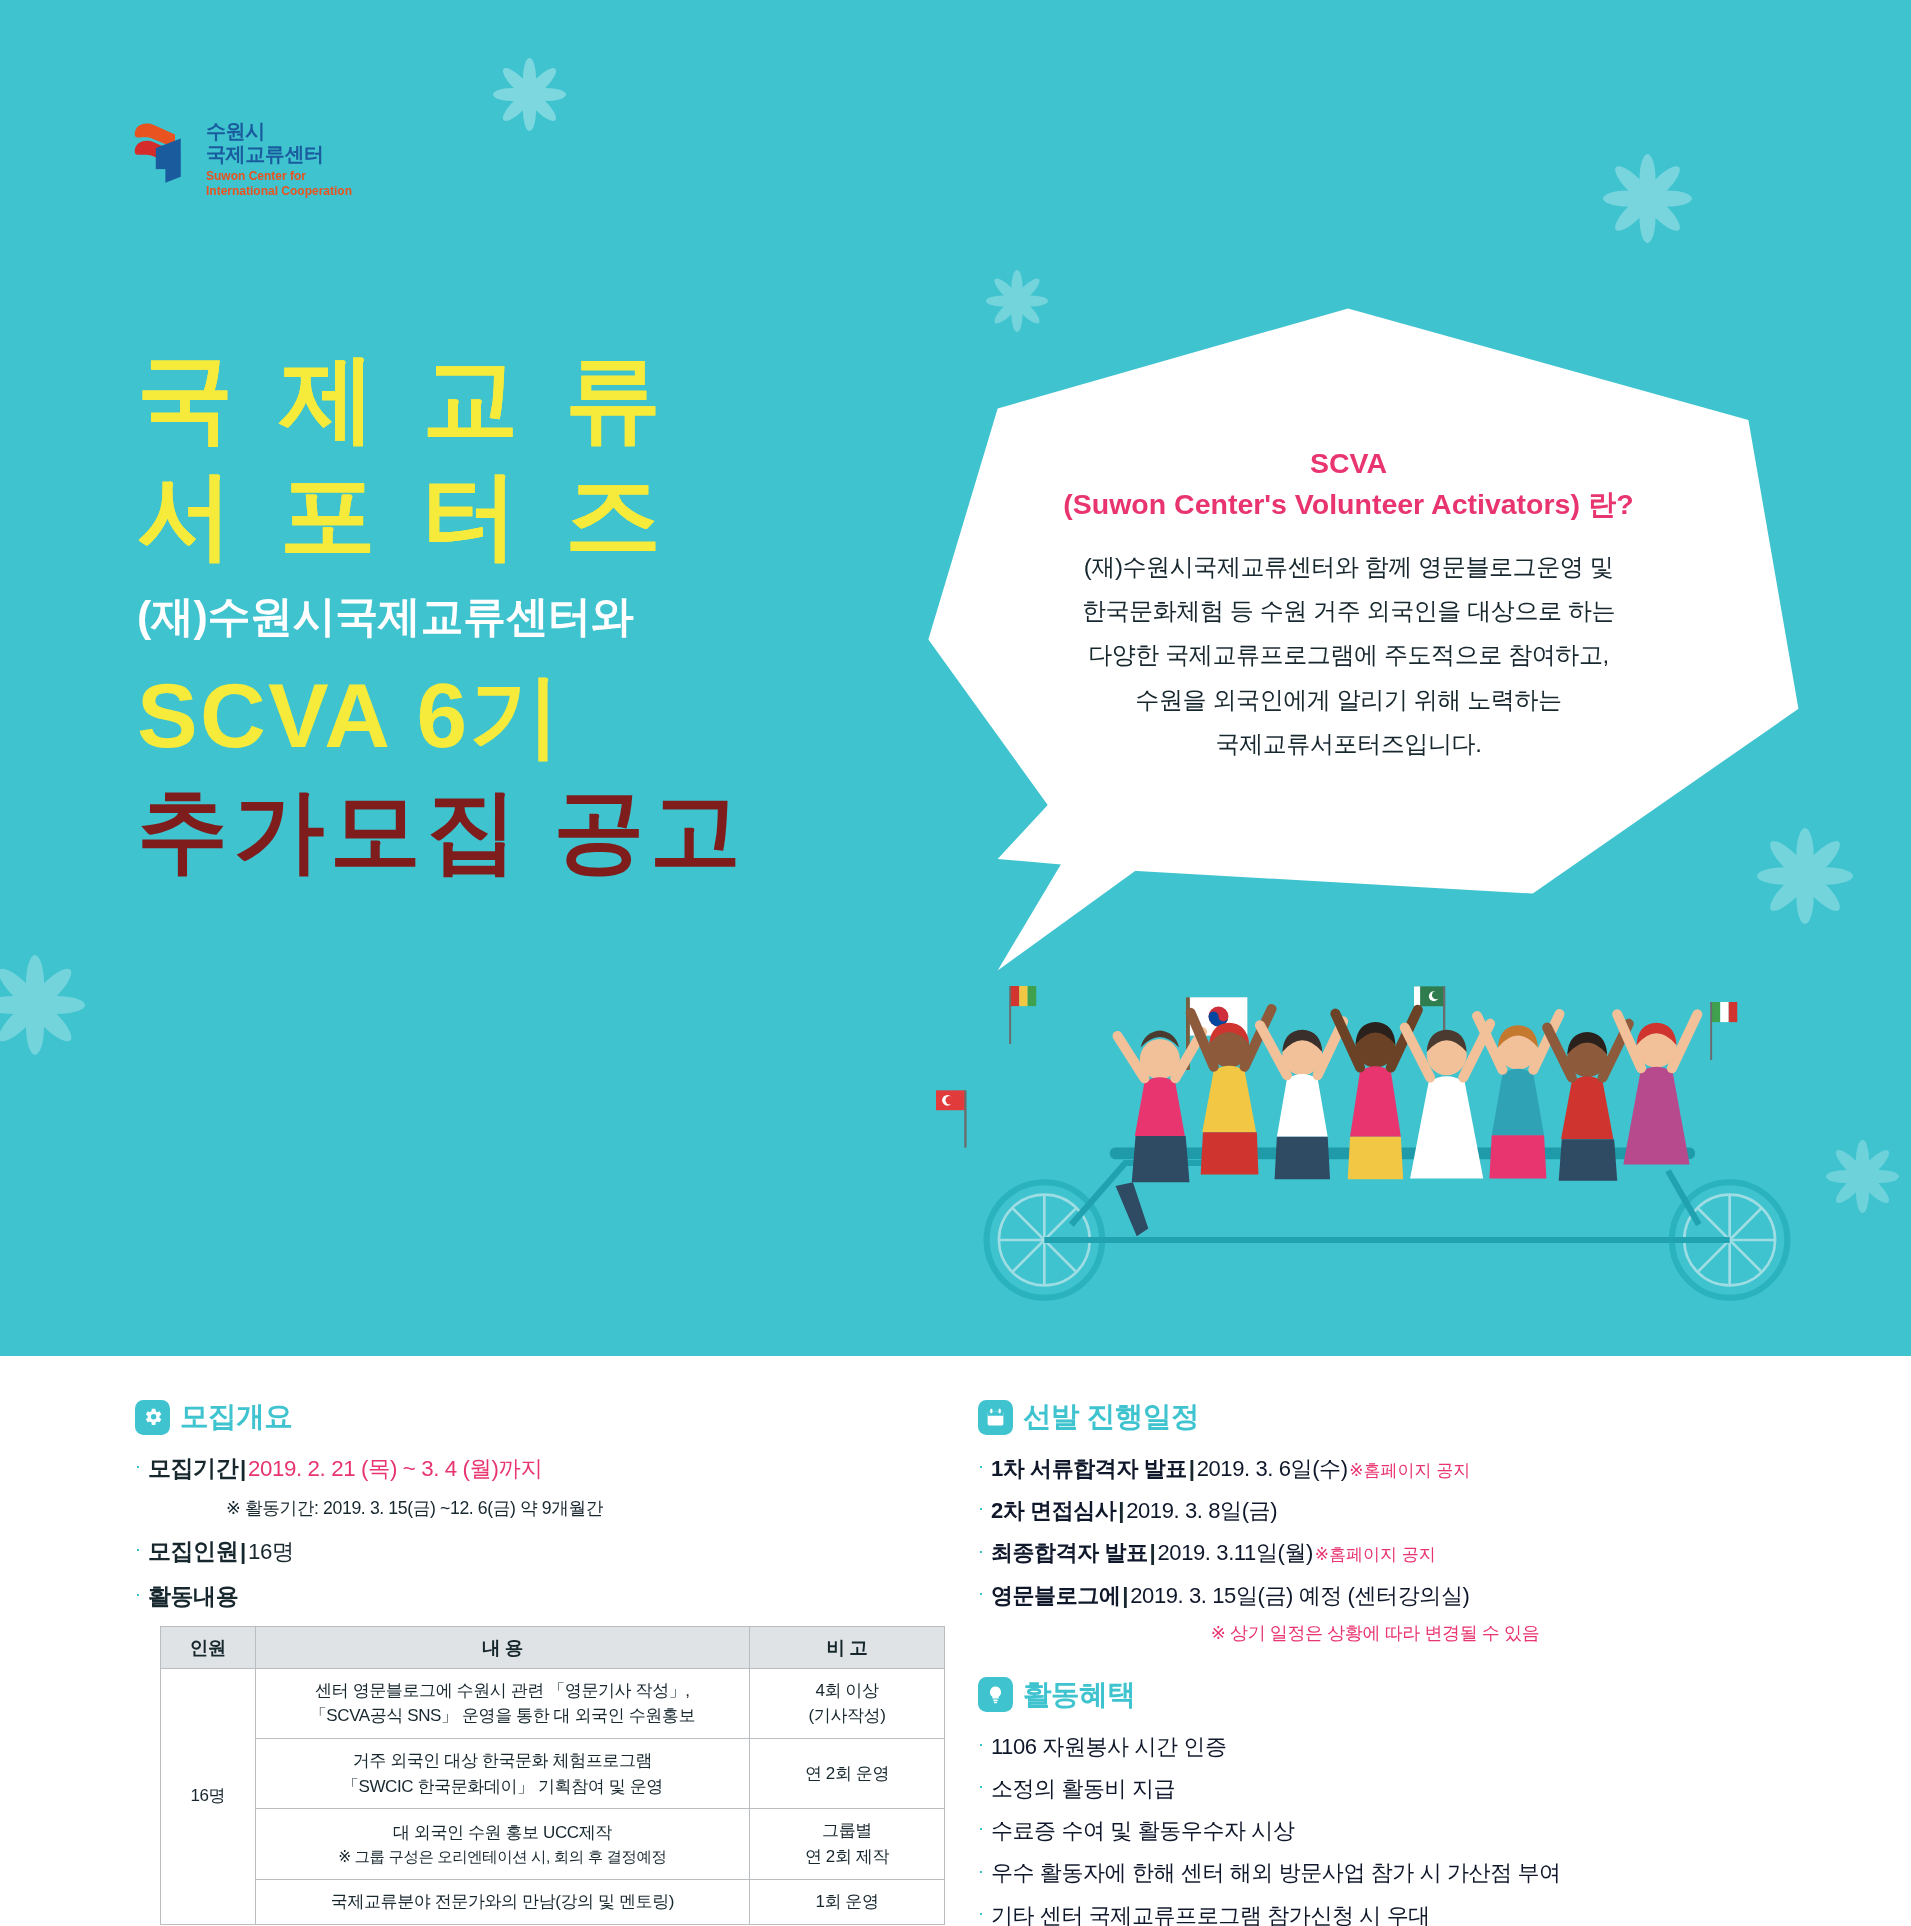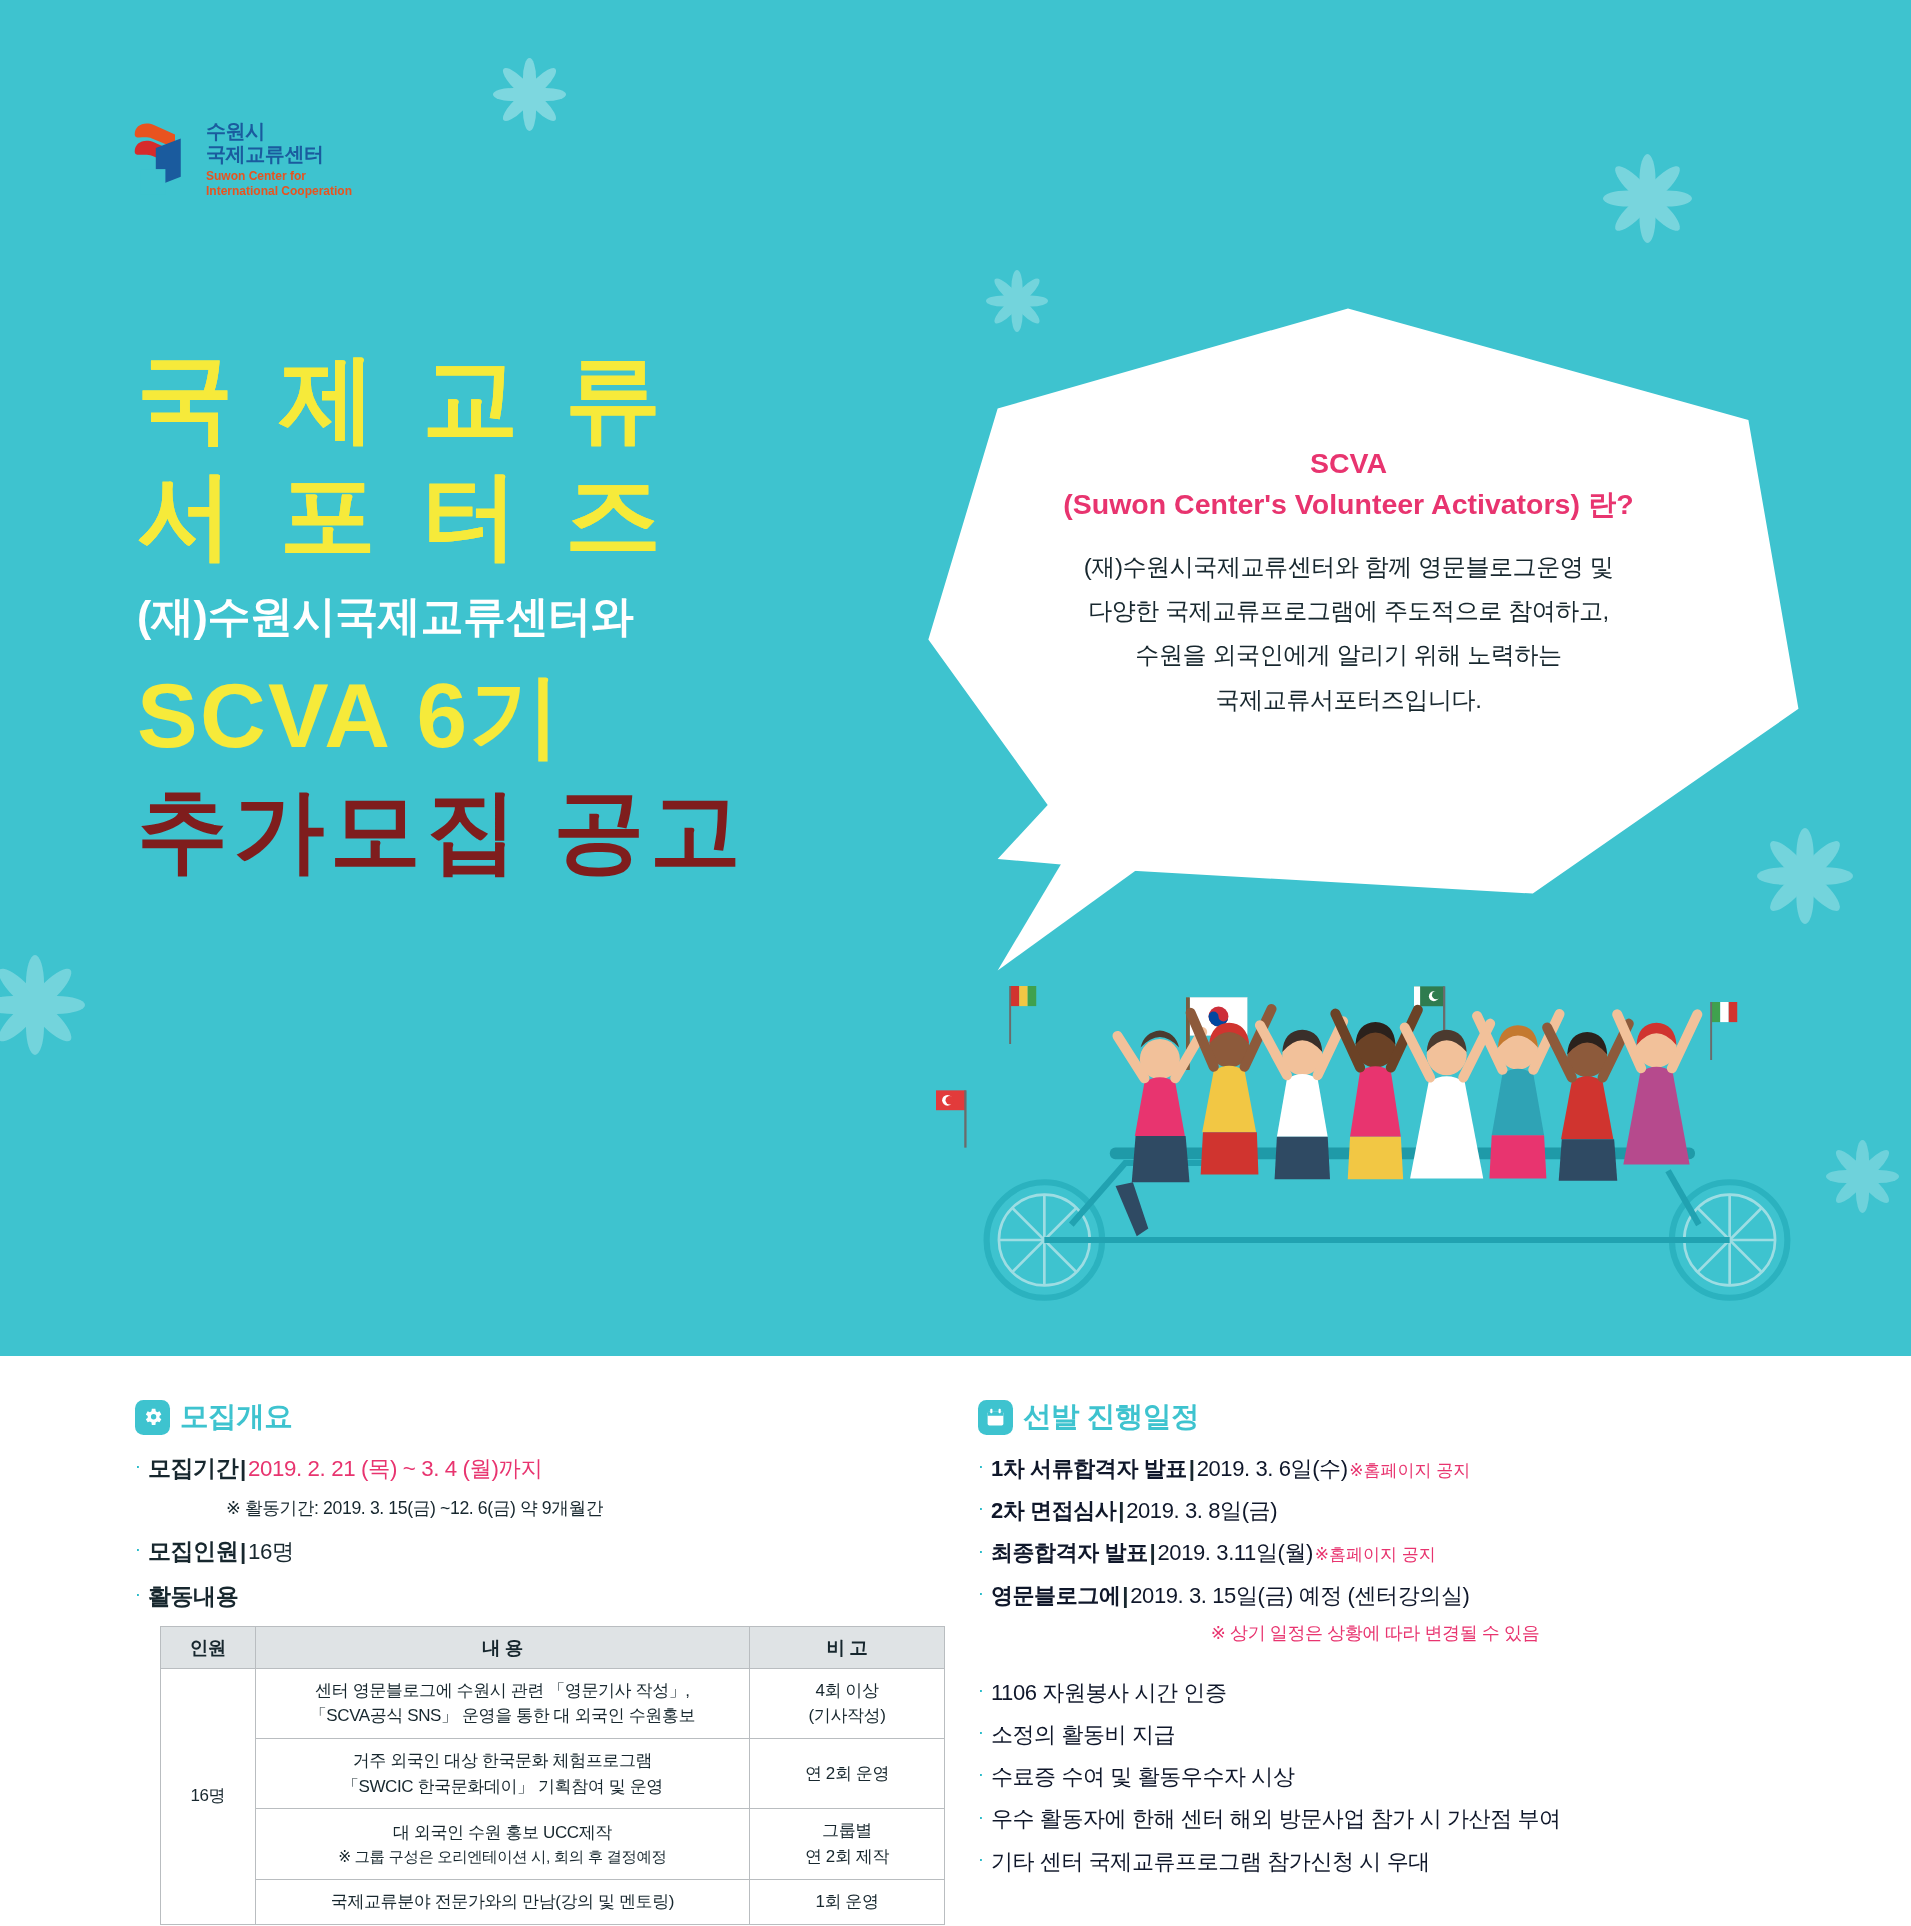--- a/index.html
+++ b/index.html
@@ -293,20 +293,21 @@
     <div class="bubble-wrap">
       <svg class="bubble-svg" width="932" height="693" viewBox="0 0 2420 1800">
         <path d="M1210 40 L2250 330 L2380 1080 L1690 1560 L640 1500 L300 1470 L430 1330 L120 900 L300 300 Z" fill="#ffffff"></path>
         <path d="M520 1390 L300 1760 L700 1470 Z" fill="#ffffff"></path>
       </svg>
       <div class="bubble-content">
         <div class="bub-t1">SCVA</div>
         <div class="bub-t2">(Suwon Center's Volunteer Activators) 란?</div>
         <div class="bub-body">
           <div>(재)수원시국제교류센터와 함께 영문블로그운영 및</div>
+          <div>한국문화체험 등 수원 거주 외국인을 대상으로 하는</div>
           <div>다양한 국제교류프로그램에 주도적으로 참여하고,</div>
           <div>수원을 외국인에게 알리기 위해 노력하는</div>
           <div>국제교류서포터즈입니다.</div>
         </div>
       </div>
     </div>
 
     <div class="flag-mini" style="left:936px;top:1090px;">
       <svg width="42" height="58" viewBox="0 0 110 150">
           <rect x="0" y="0" width="78" height="52" fill="#e23b3b"></rect>
@@ -566,20 +567,30 @@
       <div class="ritem">
         <div class="bdot">·</div>
         <div>
           <span class="rtext rbold">영문블로그에</span>
           <span class="bar">|</span>
           <span class="rtext">2019. 3. 15일(금) 예정 (센터강의실)</span>
         </div>
       </div>
       <div class="star-note" style="text-align:center;margin:9.2px 0 31px 0;">※ 상기 일정은 상황에 따라 변경될 수 있음</div>
 
+      <div class="sec-head">
+        <div class="sec-icon">
+          <svg width="19" height="19" viewBox="0 0 24 24" fill="#ffffff">
+              <path d="M12 2a7 7 0 0 0-4 12.7V17h8v-2.3A7 7 0 0 0 12 2z"></path>
+              <rect x="9" y="18.4" width="6" height="2" rx="1"></rect>
+              <rect x="9.8" y="21.2" width="4.4" height="1.8" rx=".9"></rect>
+            </svg>
+        </div>
+        <div class="sec-title">활동혜택</div>
+      </div>
 
       <div class="ritem">
         <div class="bdot">·</div>
         <div class="rtext">1106 자원봉사 시간 인증</div>
       </div>
       <div class="ritem">
         <div class="bdot">·</div>
         <div class="rtext">소정의 활동비 지급</div>
       </div>
       <div class="ritem">

